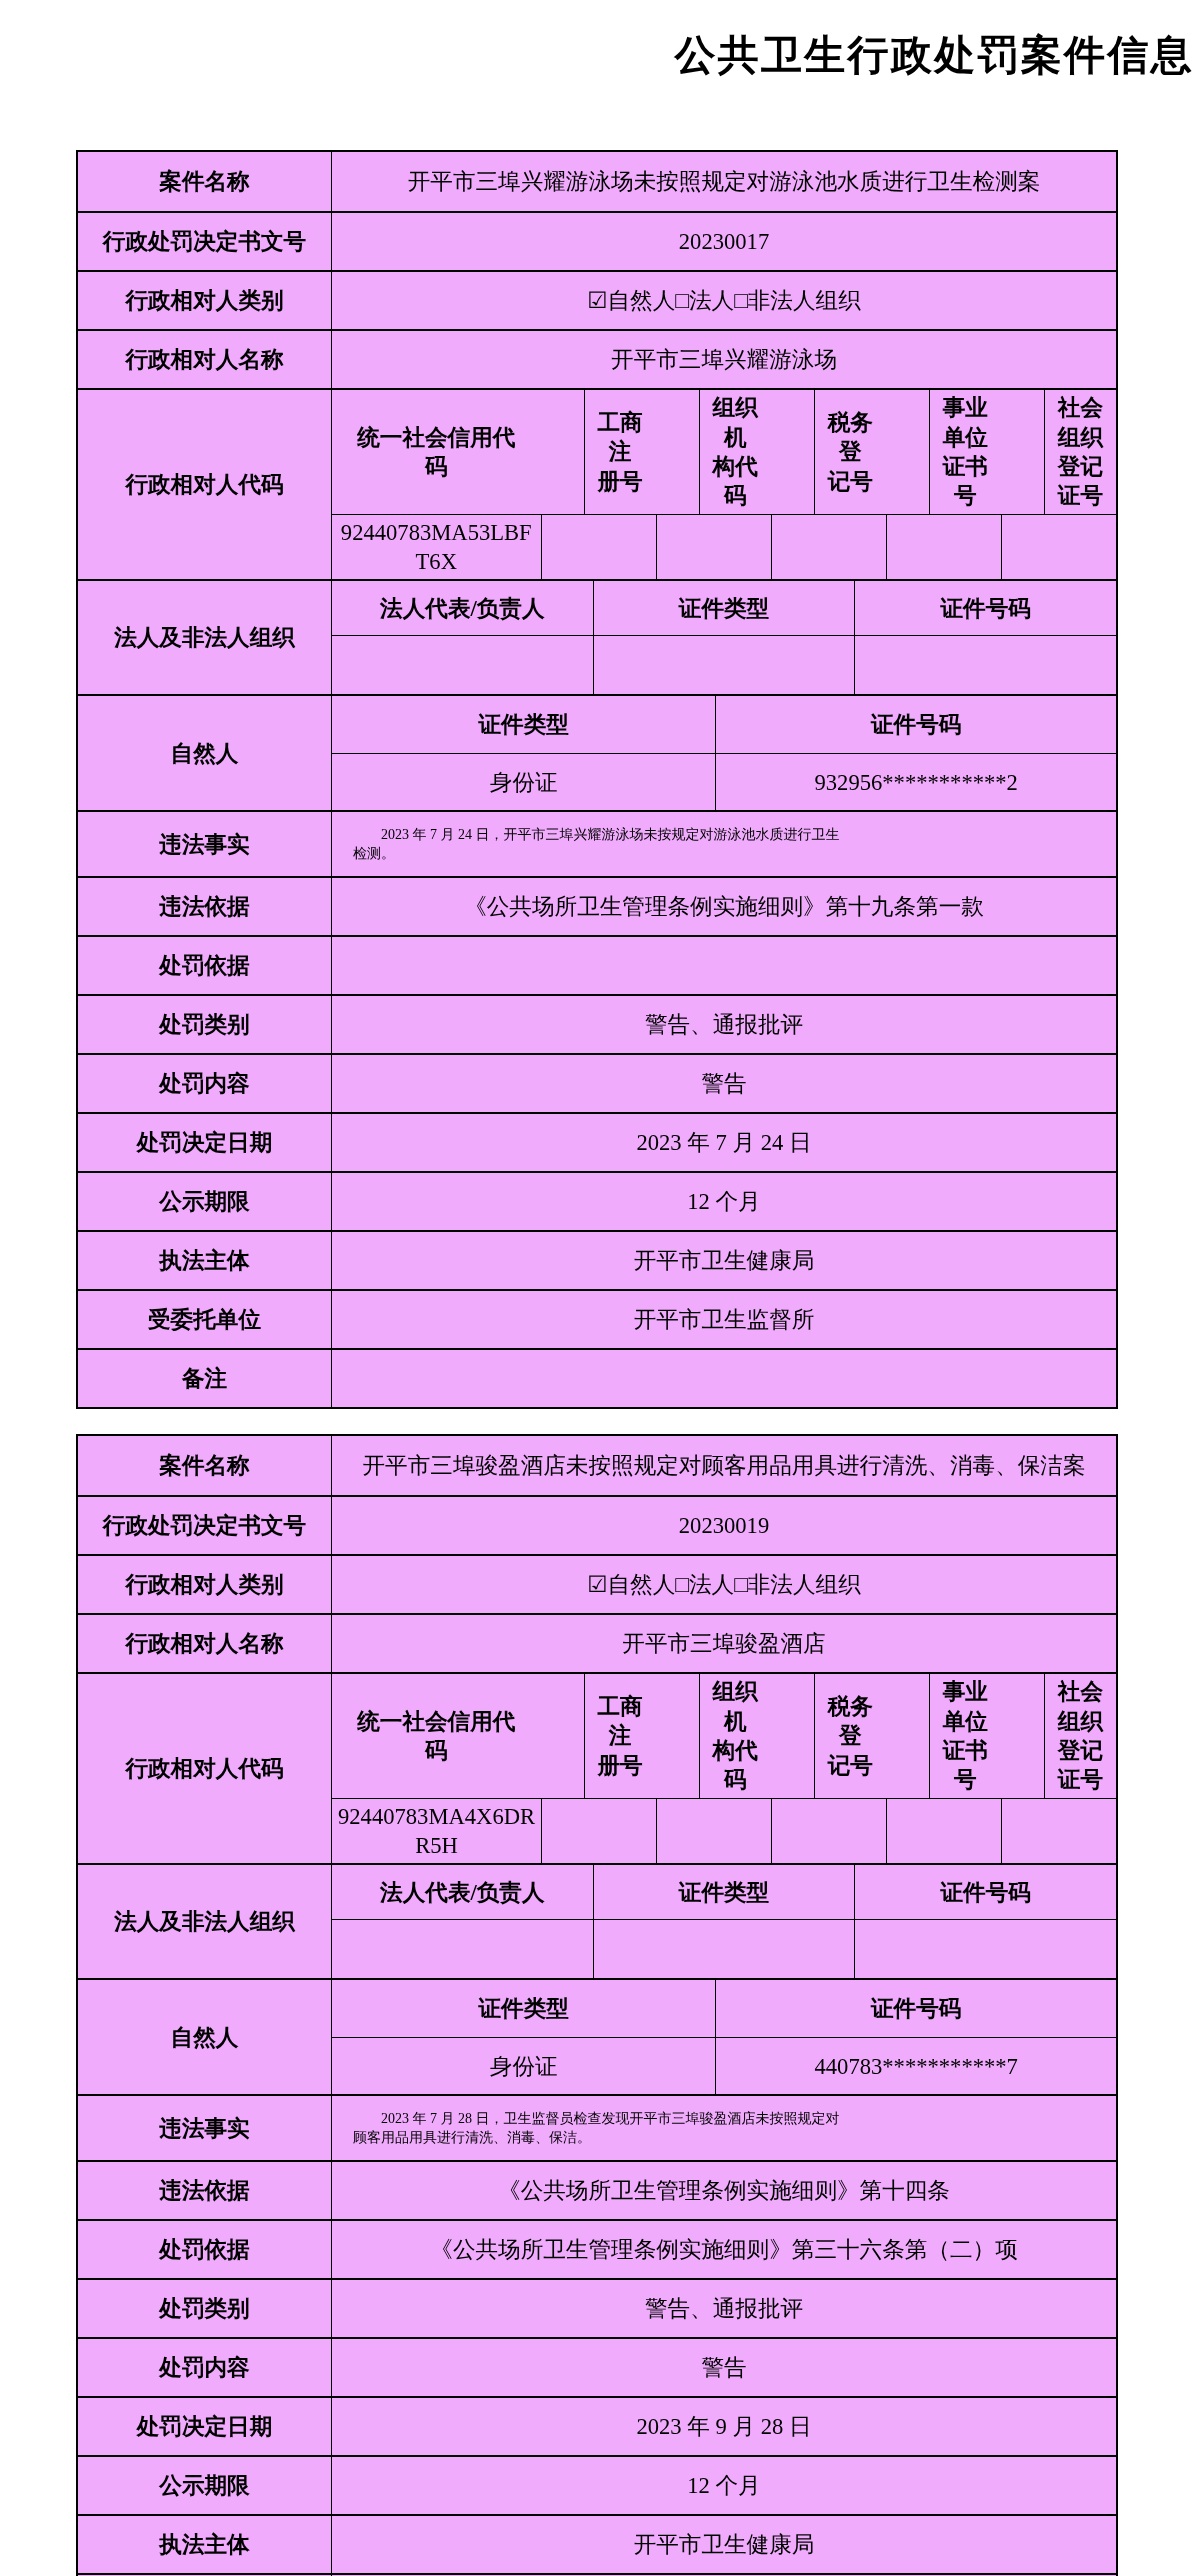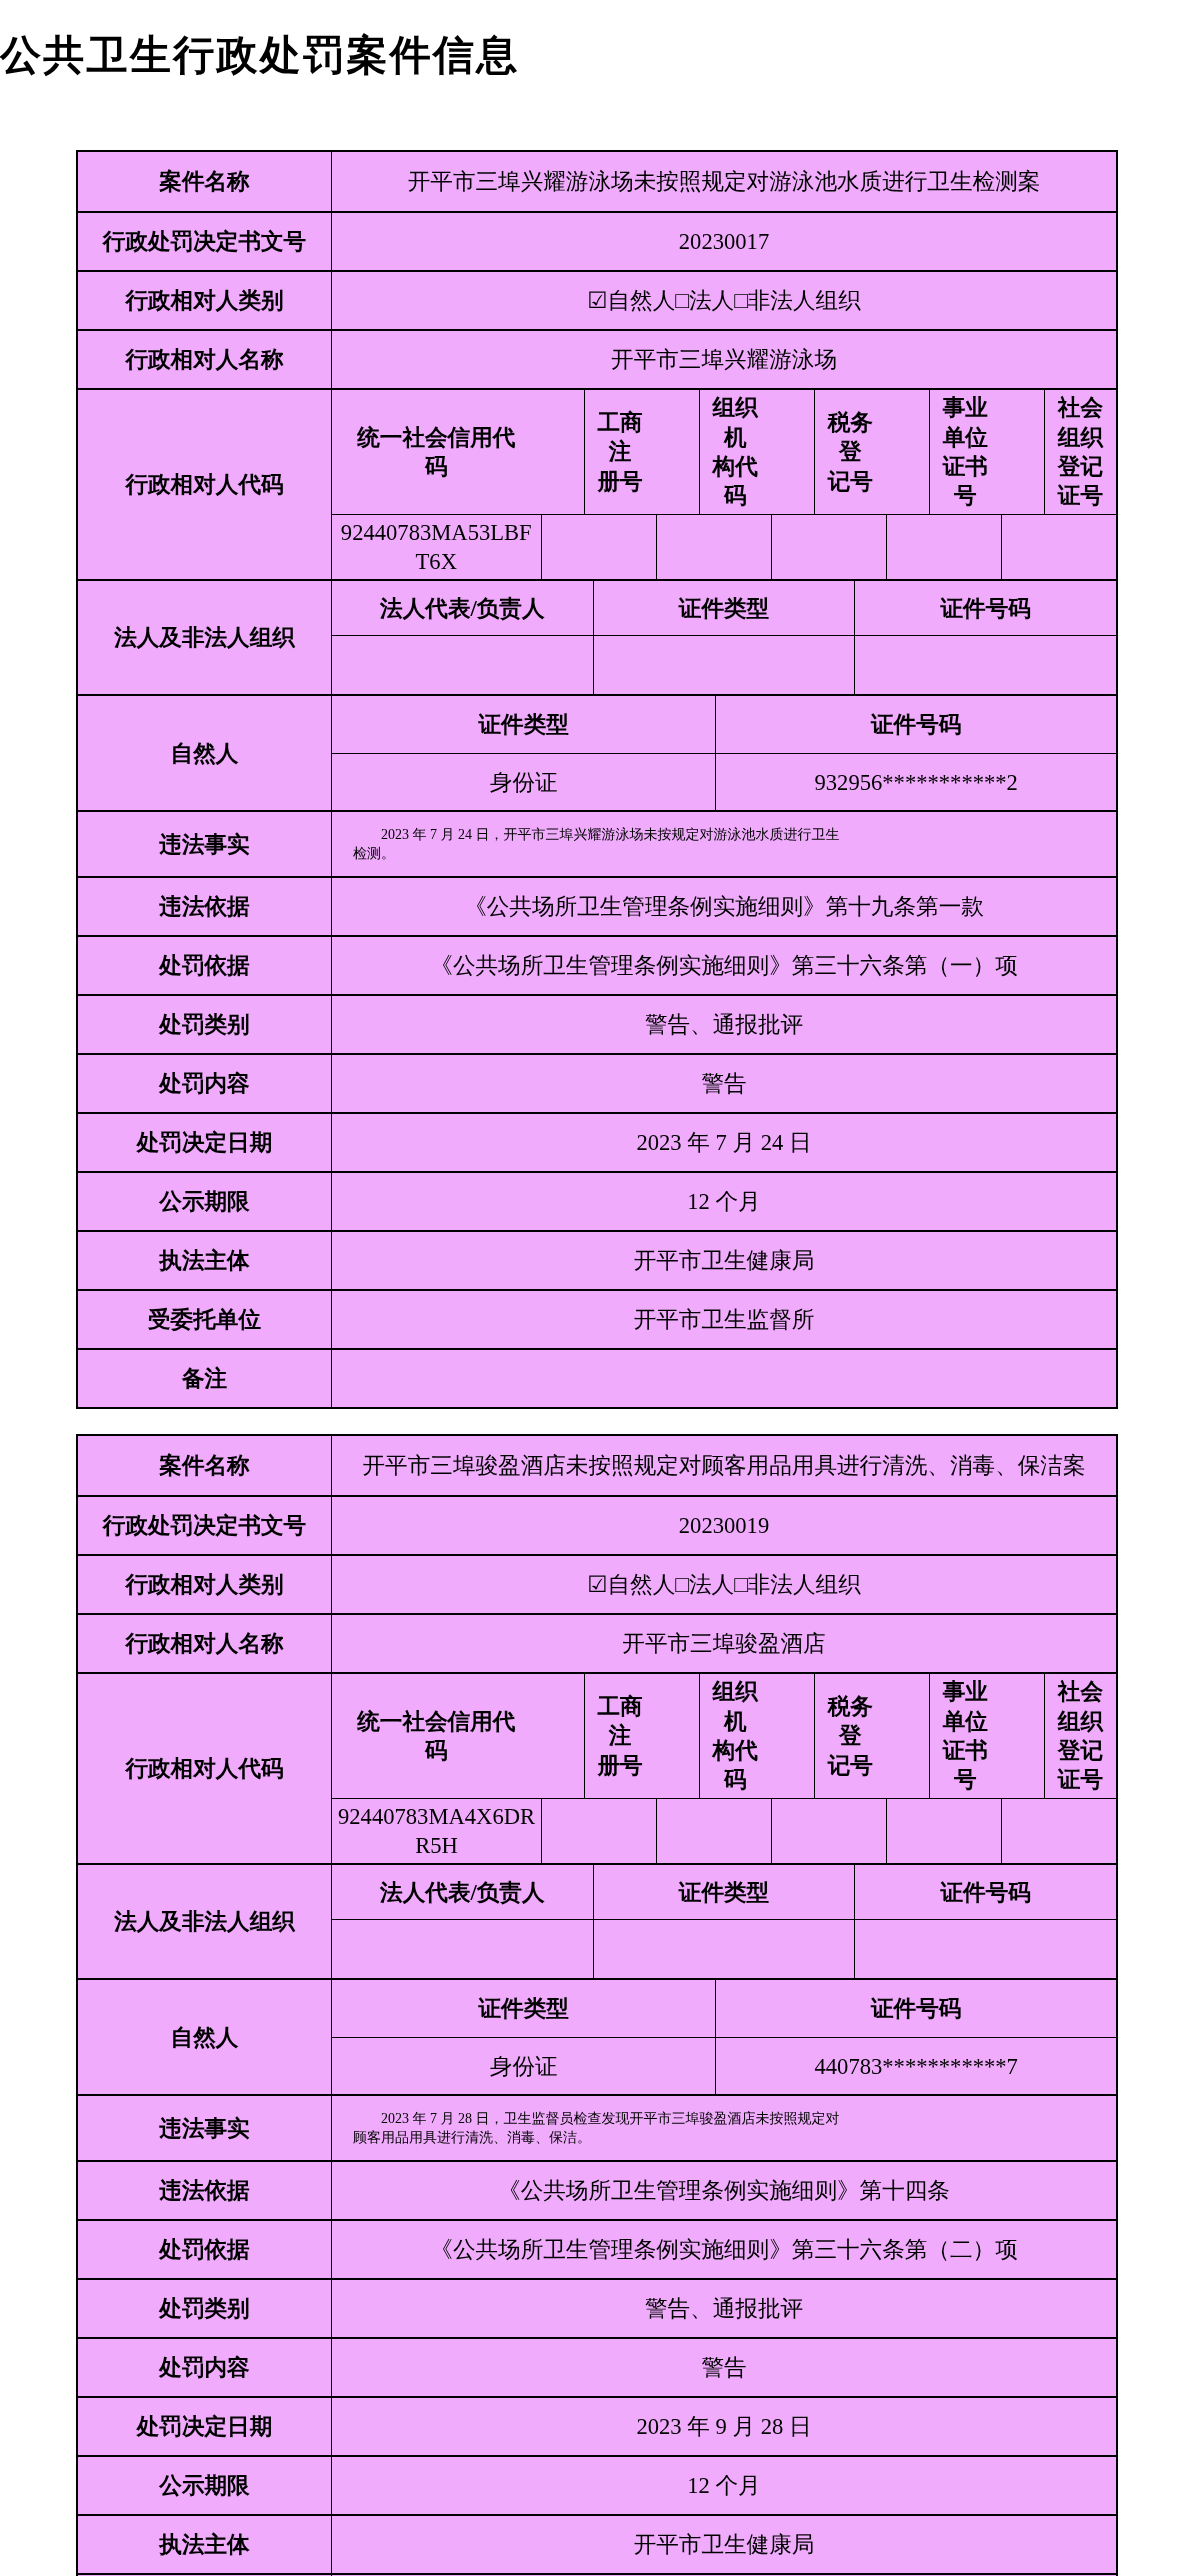--- a/index.html
+++ b/index.html
@@ -5,21 +5,21 @@
   * { box-sizing: border-box; margin: 0; padding: 0; }
   html, body { background: #ffffff; }
   body {
     width: 1194px;
     min-height: 2576px;
     margin: 0;
     color: #000;
     font-family: "Liberation Serif", "DejaVu Serif", serif;
   }
   .page-title {
-    text-align: left;
+    text-align: right;
     font-size: 41px;
     font-weight: bold;
     letter-spacing: 2.3px;
     padding-top: 32px;
     line-height: 1.15;
   }
   .doc-table {
     width: 1042px;
     margin: 0 auto;
     border: 2.3px solid #000;
@@ -204,21 +204,20 @@
     </div>
   </div>
 
   <div class="row h-std">
     <div class="label">违法依据</div>
     <div class="content">《公共场所卫生管理条例实施细则》第十九条第一款</div>
   </div>
 
   <div class="row h-std">
     <div class="label">处罚依据</div>
-    <div class="content">《公共场所卫生管理条例实施细则》第三十六条第（一）项</div>
   </div>
 
   <div class="row h-std">
     <div class="label">处罚类别</div>
     <div class="content">警告、通报批评</div>
   </div>
 
   <div class="row h-std">
     <div class="label">处罚内容</div>
     <div class="content">警告</div>

